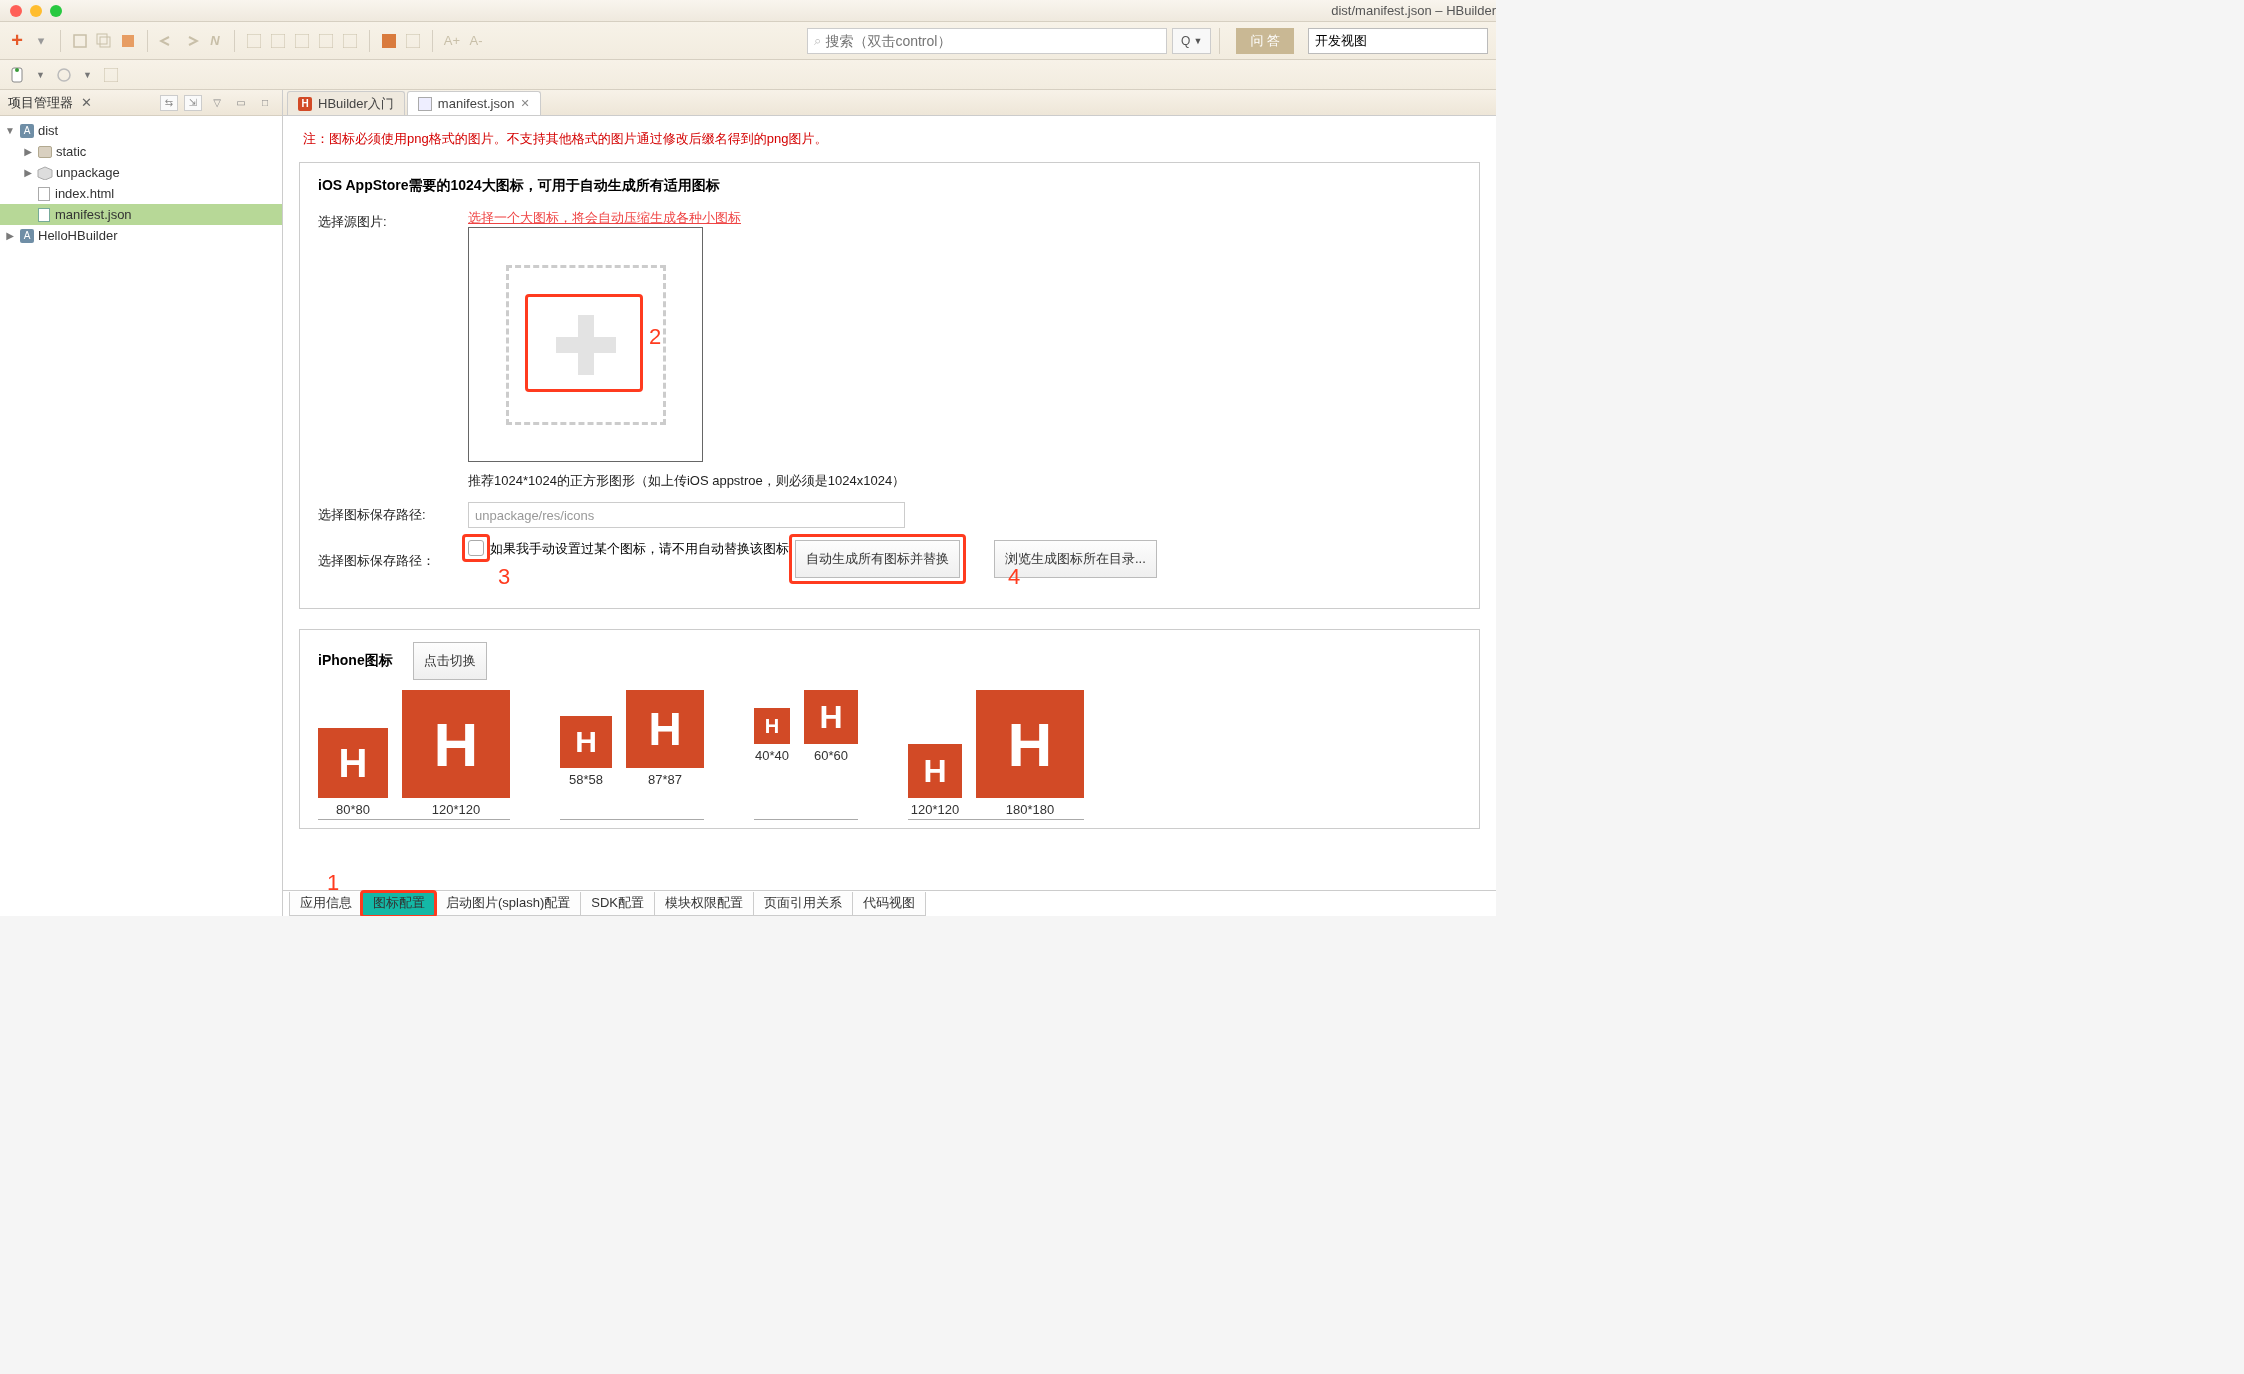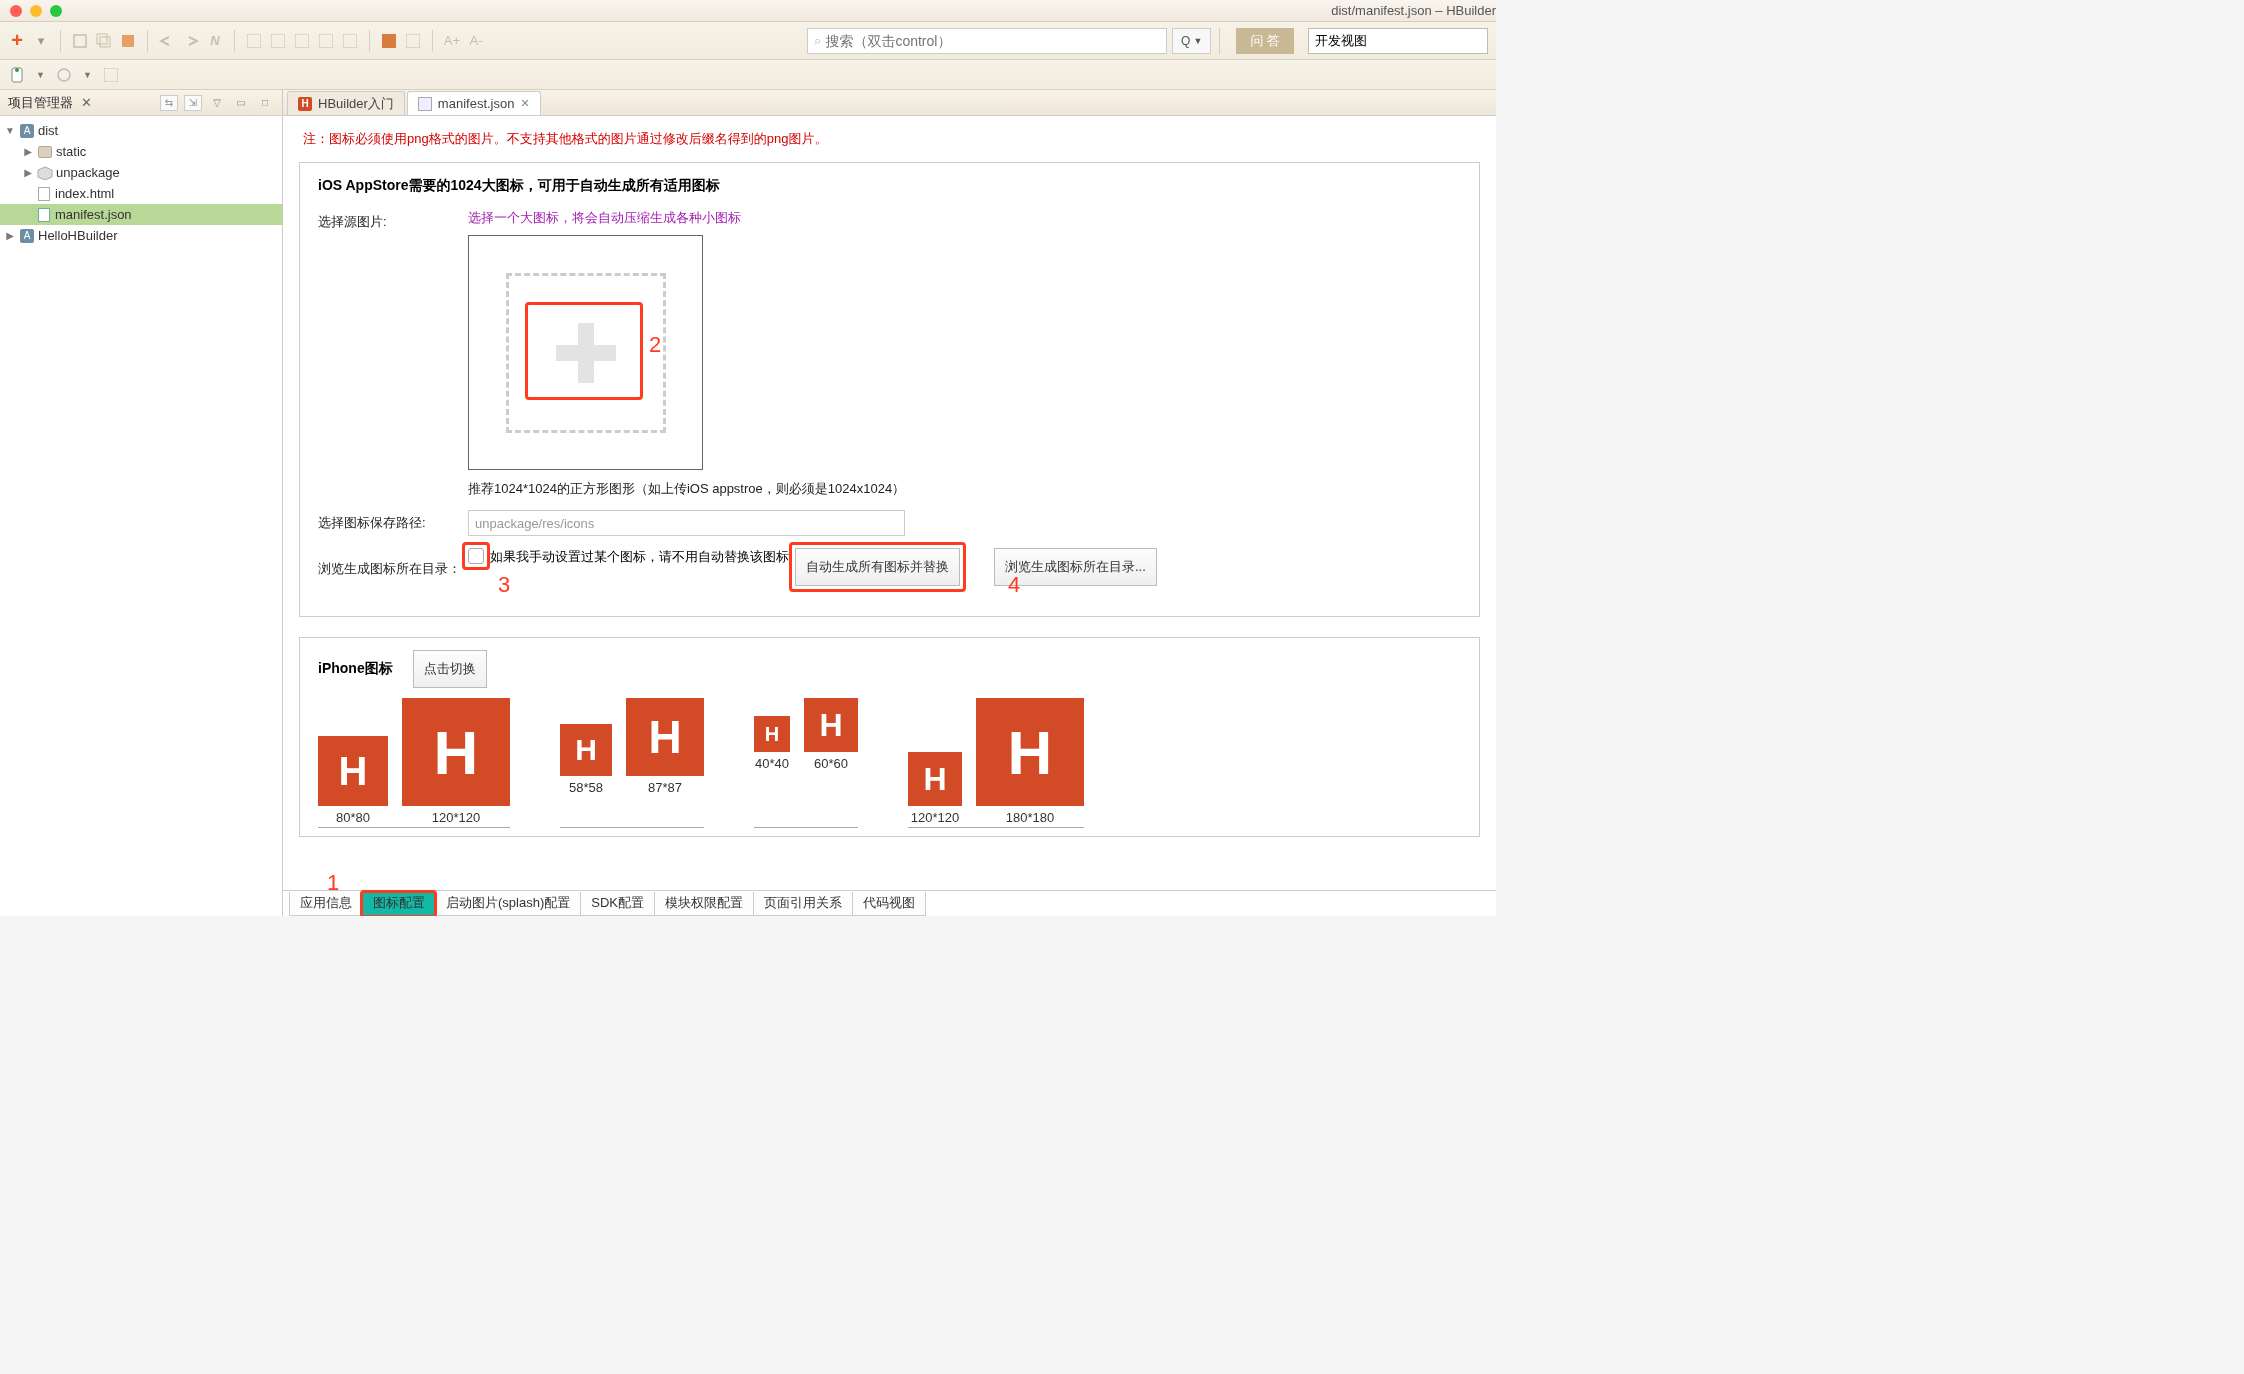--- a/index.html
+++ b/index.html
@@ -49,21 +49,21 @@
 .h-ico{width:14px;height:14px;background:#d24a26;color:#fff;font-size:10px;font-weight:bold;display:flex;align-items:center;justify-content:center;border-radius:2px;}
 .json-ico{width:14px;height:14px;border:1px solid #aaa;background:#eef;}
 
 .ed-body { flex:1; overflow:auto; padding:10px 16px 0 16px; }
 .warn { color:#d40000; font-size:13px; margin:4px 0 14px 4px; }
 .panel { border:1px solid #ccc; padding:14px 18px 18px 18px; margin-bottom:20px; background:#fff; }
 .panel-title { font-weight:bold; font-size:14px; margin-bottom:14px; }
 .row-f { display:flex; align-items:flex-start; margin-bottom:12px; min-height:24px; }
 .row-f .lbl { width:150px; color:#222; padding-top:4px; }
 .row-f .ctl { flex:1; }
-.hint { color:#a21caf; margin-bottom:8px; }
+.hint { color:#ef4444; margin-bottom:0;text-decoration:underline; }
 .dropzone { width:235px; height:235px; border:1px solid #666; display:flex; align-items:center; justify-content:center; position:relative; }
 .dz-inner { width:160px; height:160px; border:3px dashed #ccc; display:flex; align-items:center; justify-content:center; }
 .plus-ico { position:relative; width:60px; height:60px; }
 .plus-ico::before, .plus-ico::after { content:''; position:absolute; background:#e3e3e3; }
 .plus-ico::before { left:22px; top:0; width:16px; height:60px; }
 .plus-ico::after  { top:22px; left:0; height:16px; width:60px; }
 .redbox { position:absolute; border:3px solid #ff3b1f; border-radius:4px; pointer-events:none; }
 .rednum { position:absolute; color:#ff3b1f; font-size:22px; font-weight:500; }
 .subhint { margin-top:10px; color:#222; font-size:13px; }
 .txt-in { width:437px; height:26px; border:1px solid #ccc; padding:0 6px; color:#888; background:#fff; }
@@ -299,21 +299,21 @@
         </div>
 
         <div class="row-f">
           <div class="lbl">选择图标保存路径:</div>
           <div class="ctl">
             <input class="txt-in" style="color: rgb(153, 153, 153);" value="unpackage/res/icons">
           </div>
         </div>
 
         <div class="row-f" style="align-items:center;position:relative">
-          <div class="lbl">浏览生成图标所在目录：</div>
+          <div class="lbl">选择图标保存路径：</div>
           <div class="ctl" style="display:flex;align-items:flex-start;gap:6px;position:relative">
             <span style="position:relative;display:inline-flex">
               <span class="chk"></span>
               <span class="redbox" style="left:-6px;top:-6px;width:28px;height:28px"></span>
             </span>
             <span>如果我手动设置过某个图标，请不用自动替换该图标</span>
             <span style="position:relative;display:inline-flex">
               <button class="btn">自动生成所有图标并替换</button>
               <span class="redbox" style="left:-6px;top:-6px;right:-6px;bottom:-6px"></span>
             </span>

